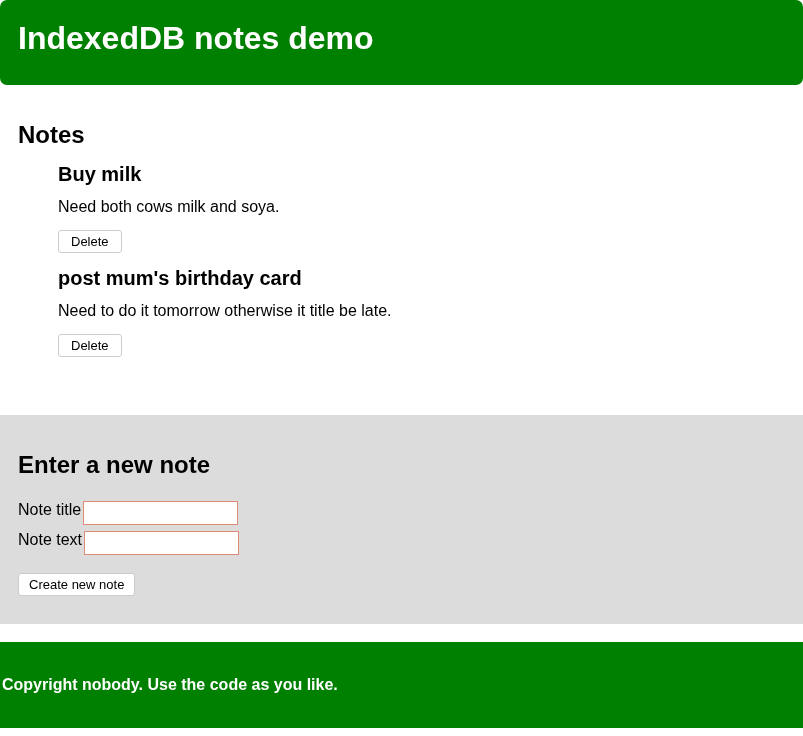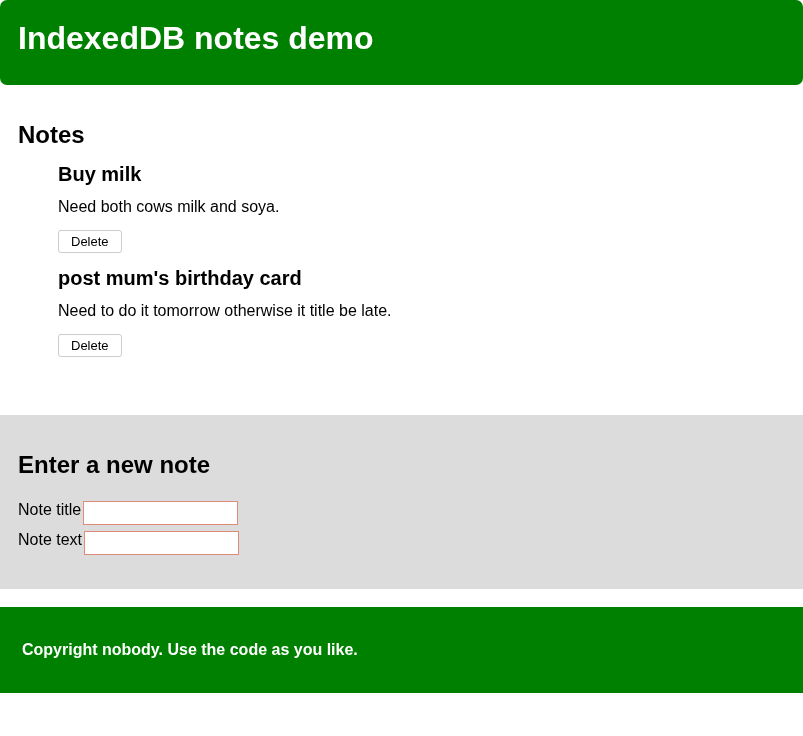--- a/index.html
+++ b/index.html
@@ -77,21 +77,21 @@
   padding: 2px 4px;
   font-size: 14px;
 }
 button.create {
   margin-top: 12px;
   padding: 3px 10px;
 }
 footer {
   background: #008000;
   color: #fff;
-  padding: 34px 18px 34px 22px;
+  padding: 34px 18px 34px 2px;
   margin-top: 18px;
 }
 footer p {
   margin: 0;
   font-size: 16px;
   font-weight: bold;
 }
 </style>
 </head>
 <body>
@@ -119,17 +119,18 @@
 <section class="form-section">
   <h2>Enter a new note</h2>
   <div class="form-row">
     <label>Note title</label>
     <input type="text" value="" style="">
   </div>
   <div class="form-row">
     <label>Note text</label>
     <input type="text" value="" style="">
   </div>
+  <button class="create">Create new note</button>
 </section>
 
 <footer>
   <p>Copyright nobody. Use the code as you like.</p>
 </footer>
 
 </body></html>

